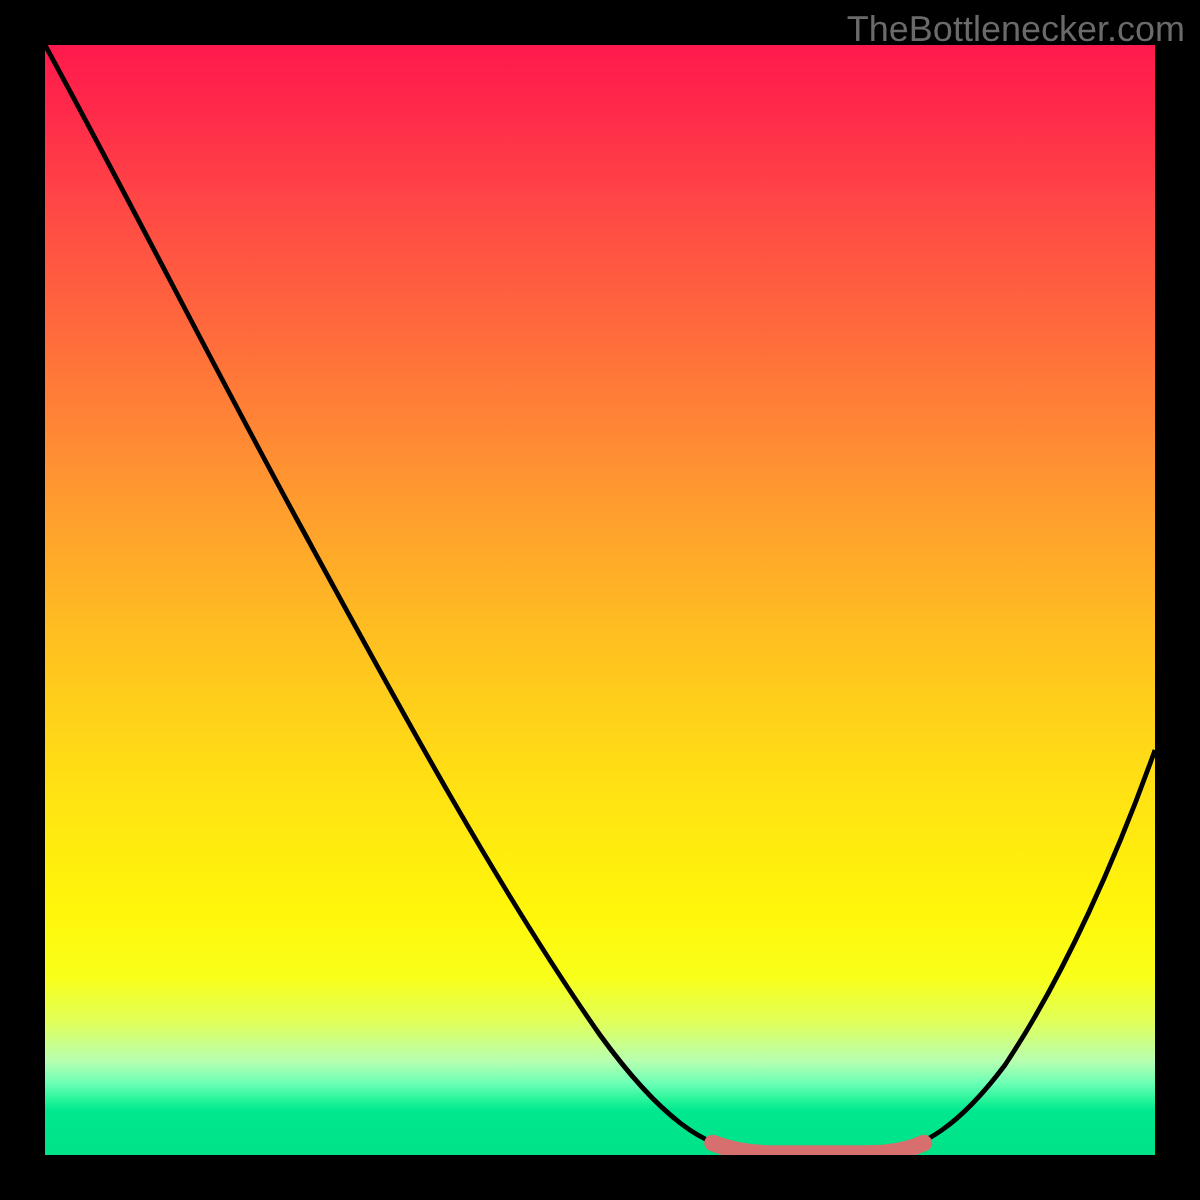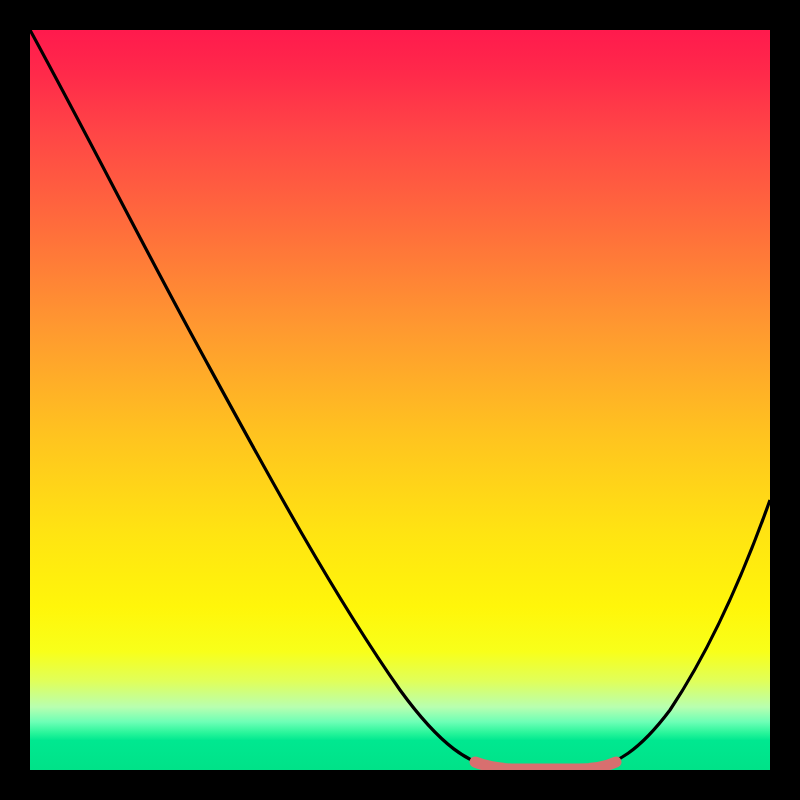--- a/index.html
+++ b/index.html
@@ -108,20 +108,21 @@
 </head>
 <body>
 
 <div class="container">
 
   <div class="top-bar"></div>
   <div class="left-bar"></div>
   <div class="right-bar"></div>
   <div class="footer-bar"></div>
 
+  <div class="watermark">TheBottlenecker.com</div>
 
   <div class="plot-frame">
     <div class="gradient"></div>
 
     <svg class="curve" viewBox="0 0 740 740" preserveAspectRatio="none">
 
       <path d="M 0 0
                C 60 110, 110 210, 170 320
                C 230 430, 300 560, 370 660
                C 410 715, 440 736, 470 738

